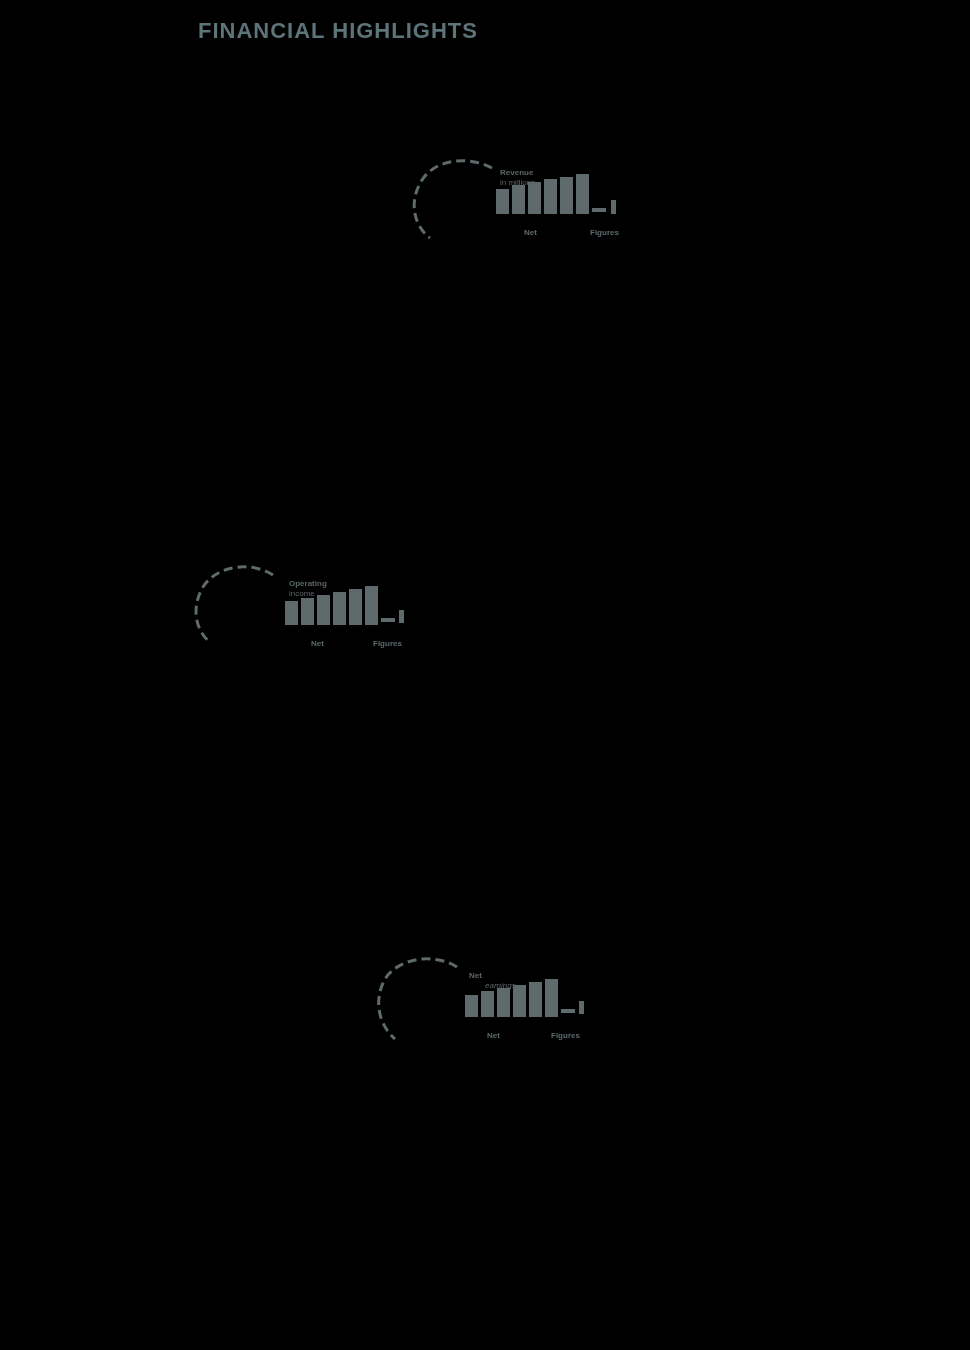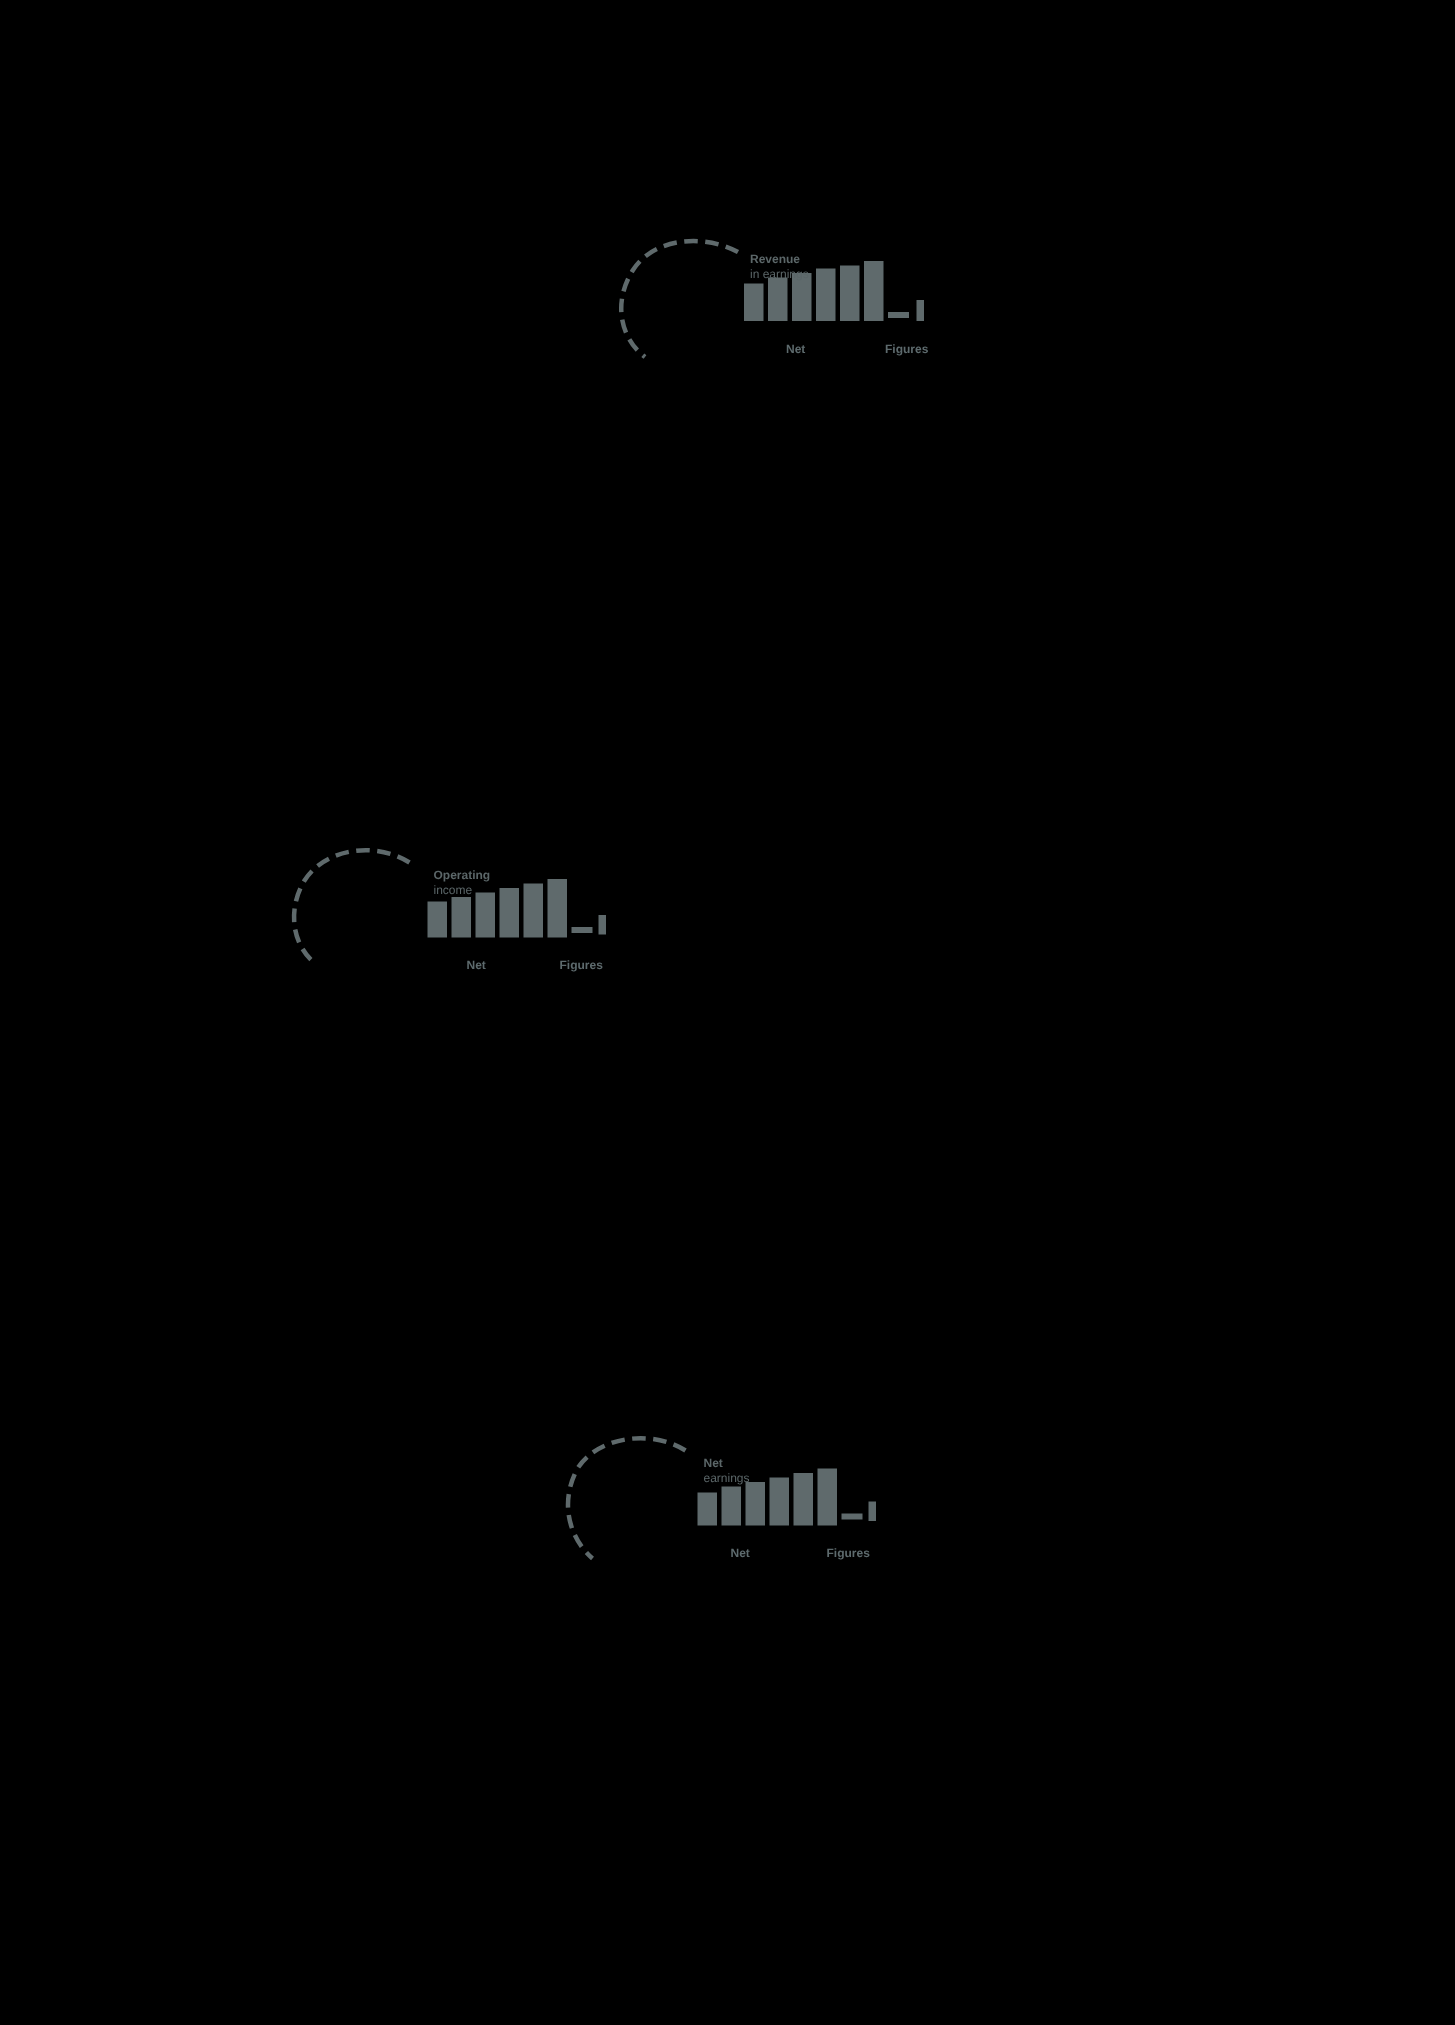--- a/index.html
+++ b/index.html
@@ -70,39 +70,40 @@
     font-weight: bold;
     color: #5d6a6d;
     white-space: nowrap;
   }
 </style>
 </head>
 <body>
 
 <div class="page">
 
+  <div class="page-title">FINANCIAL HIGHLIGHTS</div>
 
   <div class="chart-block" style="left:400px; top:150px; width:260px; height:100px;">
     <svg class="dial" width="110" height="95" viewBox="0 0 110 95">
       <path d="M92,18 C70,6 36,8 22,30 C8,52 14,76 30,88" fill="none" stroke="#5f6a6c" stroke-width="3" stroke-dasharray="9 5" stroke-linecap="butt"></path>
     </svg>
 
     <div class="bars" style="left:96px; top:22px; width:150px; height:42px;">
       <div class="bar" style="left:0px; width:13px; height:25px;"></div>
       <div class="bar" style="left:16px; width:13px; height:29px;"></div>
       <div class="bar" style="left:32px; width:13px; height:32px;"></div>
       <div class="bar" style="left:48px; width:13px; height:35px;"></div>
       <div class="bar" style="left:64px; width:13px; height:37px;"></div>
       <div class="bar" style="left:80px; width:13px; height:40px;"></div>
       <div class="bar-tail" style="left:96px; top:36px; width:14px; height:4px;"></div>
       <div class="bar-dot" style="left:115px; top:28px; width:5px; height:14px;"></div>
     </div>
 
     <div class="legend legend-strong" style="left:100px; top:18px;">Revenue</div>
-    <div class="legend" style="left:100px; top:28px;">in earnings</div>
+    <div class="legend" style="left:100px; top:28px;">in millions</div>
 
     <div class="caption" style="left:124px; top:78px;">Net</div>
     <div class="caption" style="left:190px; top:78px;">Figures</div>
   </div>
 
   <div class="chart-block" style="left:185px; top:555px; width:260px; height:100px;">
     <svg class="dial" width="105" height="95" viewBox="0 0 105 95">
       <path d="M88,20 C66,6 32,10 18,32 C6,52 10,76 26,88" fill="none" stroke="#5f6a6c" stroke-width="3" stroke-dasharray="9 5" stroke-linecap="butt"></path>
     </svg>
 
@@ -134,19 +135,19 @@
       <div class="bar" style="left:16px; width:13px; height:26px;"></div>
       <div class="bar" style="left:32px; width:13px; height:29px;"></div>
       <div class="bar" style="left:48px; width:13px; height:32px;"></div>
       <div class="bar" style="left:64px; width:13px; height:35px;"></div>
       <div class="bar" style="left:80px; width:13px; height:38px;"></div>
       <div class="bar-tail" style="left:96px; top:34px; width:14px; height:4px;"></div>
       <div class="bar-dot" style="left:114px; top:26px; width:5px; height:13px;"></div>
     </div>
 
     <div class="legend legend-strong" style="left:104px; top:26px;">Net</div>
-    <div class="legend" style="left:104px; top:36px;">earnings</div>
+    <div class="legend" style="left:120px; top:36px;font-style:italic;">earnings</div>
 
     <div class="caption" style="left:122px; top:86px;">Net</div>
     <div class="caption" style="left:186px; top:86px;">Figures</div>
   </div>
 
 </div>
 
 </body></html>

